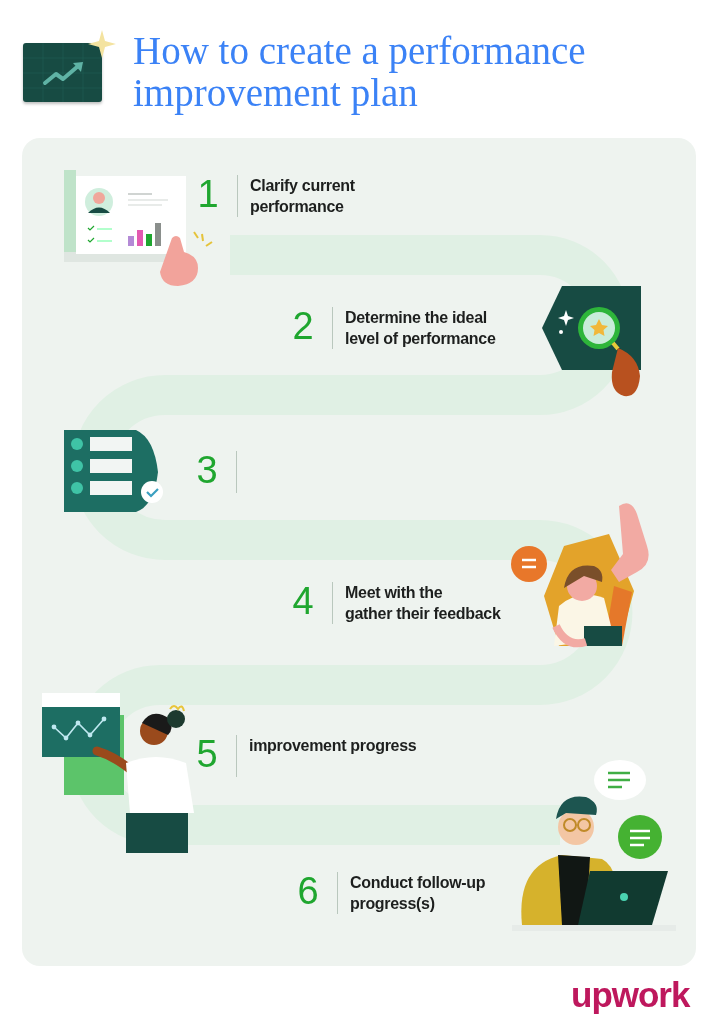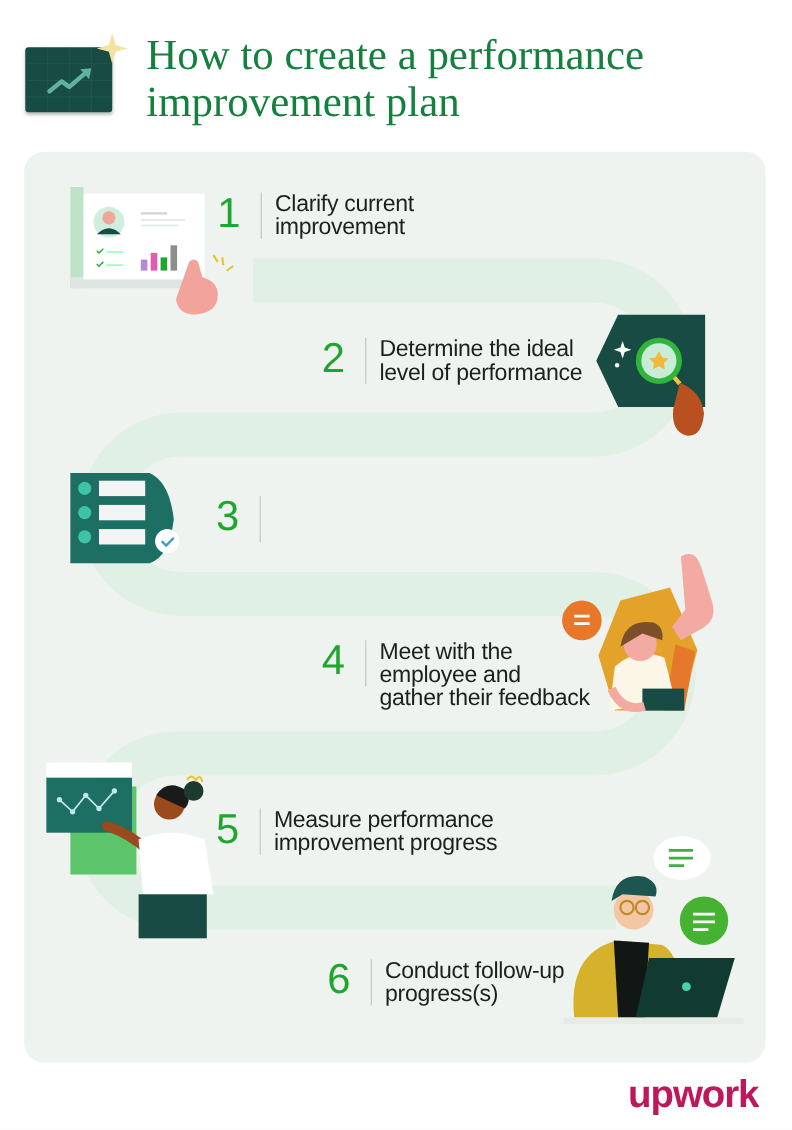--- a/index.html
+++ b/index.html
@@ -1,25 +1,25 @@
 <!DOCTYPE html>
 <html><head>
 <meta charset="utf-8">
 <style>
   html,body{margin:0;padding:0;}
   body{width:720px;height:1027px;background:#ffffff;position:relative;overflow:hidden;font-family:"Liberation Sans",sans-serif;}
   .abs{position:absolute;}
-  .title{left:133px;top:30px;width:560px;font-family:"Liberation Serif",serif;font-size:39px;line-height:42px;color:#15803d;font-weight:normal;}
+  .title{left:133px;top:30px;width:560px;font-family:"Liberation Serif",serif;font-size:39px;line-height:42px;color:#3b82f6;font-weight:normal;}
   .logo-tile{left:23px;top:43px;width:79px;height:59px;background:#174b43;border-radius:3px;box-shadow:0 2px 3px rgba(0,0,0,.25);}
   .card{left:22px;top:138px;width:674px;height:828px;background:#eef3ef;border-radius:18px;}
   .path{left:0;top:0;}
   .step{display:flex;align-items:flex-start;}
   .step .num{font-size:38px;line-height:38px;color:#1fa62f;font-weight:normal;width:30px;text-align:center;margin-top:0px;}
   .step .bar{width:1px;background:#b9c7bd;margin:0 12px 0 14px;}
-  .step .txt{font-size:21px;line-height:21px;color:#1d1f1e;letter-spacing:-0.3px;}
+  .step .txt{font-size:16px;line-height:21px;color:#1d1f1e;letter-spacing:-0.3px;font-weight:bold;}
   .upwork{left:571px;top:975px;font-size:35px;font-weight:bold;color:#be185d;letter-spacing:-1px;font-family:"Liberation Sans",sans-serif;}
 </style>
 </head>
 <body>
 
 <div class="abs logo-tile">
   <svg width="79" height="59" viewBox="0 0 79 59">
     <g stroke="#1f5e55" stroke-width="0.6">
       <line x1="0" y1="15" x2="79" y2="15"></line>
         <line x1="0" y1="30" x2="79" y2="30"></line>
@@ -72,21 +72,21 @@
     <line x1="140" y1="66" x2="141" y2="73" stroke="#e5c33a" stroke-width="2"></line>
     <line x1="150" y1="74" x2="144" y2="78" stroke="#e5c33a" stroke-width="2"></line>
   </svg>
 </div>
 
 <div class="abs step" style="left:193px;top:175px;">
   <div class="num">1</div>
   <div class="bar" style="height:42px;"></div>
   <div class="txt">
     <div>Clarify current</div>
-      <div>improvement</div>
+      <div>performance</div>
   </div>
 </div>
 
 <div class="abs" style="left:542px;top:286px;width:120px;height:120px;">
   <svg width="120" height="120" viewBox="0 0 120 120">
     <path d="M20 0 L99 0 L99 84 L20 84 L0 42 Z" fill="#174b43"></path>
     <path d="M22 30 l2 -6 l2 6 l6 2 l-6 2 l-2 6 l-2 -6 l-6 -2 z" fill="#ffffff"></path>
     <circle cx="19" cy="46" r="2" fill="#ffffff"></circle>
     <circle cx="57" cy="42" r="21" fill="#2eb53a"></circle>
     <circle cx="57" cy="42" r="16" fill="#c9ecd9"></circle>
@@ -140,21 +140,20 @@
     <line x1="18" y1="64" x2="32" y2="64" stroke="#ffffff" stroke-width="2.5"></line>
     <line x1="18" y1="71" x2="32" y2="71" stroke="#ffffff" stroke-width="2.5"></line>
   </svg>
 </div>
 
 <div class="abs step" style="left:288px;top:582px;">
   <div class="num">4</div>
   <div class="bar" style="height:42px;"></div>
   <div class="txt">
     <div>Meet with the</div>
-      <div>employee and</div>
       <div>gather their feedback</div>
   </div>
 </div>
 
 <div class="abs" style="left:42px;top:693px;width:170px;height:165px;">
   <svg width="170" height="165" viewBox="0 0 170 165">
     <rect x="22" y="22" width="60" height="80" fill="#5cc46a"></rect>
     <rect x="0" y="0" width="78" height="14" fill="#ffffff"></rect>
     <rect x="0" y="14" width="78" height="50" fill="#1d6e63"></rect>
     <polyline points="12,34 24,45 36,30 48,42 62,26" stroke="#bfe8f0" stroke-width="1.6" fill="none"></polyline>
@@ -170,21 +169,20 @@
     <path d="M128 16 q4 -6 8 0 q4 -6 6 2" stroke="#e8c53a" stroke-width="2" fill="none"></path>
     <path d="M84 70 q30 -12 60 0 l8 50 l-64 0 z" fill="#ffffff"></path>
     <rect x="84" y="120" width="62" height="40" fill="#174b43"></rect>
   </svg>
 </div>
 
 <div class="abs step" style="left:192px;top:735px;">
   <div class="num">5</div>
   <div class="bar" style="height:42px;"></div>
   <div class="txt">
-    <div>Measure performance</div>
       <div>improvement progress</div>
   </div>
 </div>
 
 <div class="abs" style="left:512px;top:755px;width:180px;height:180px;">
   <svg width="180" height="180" viewBox="0 0 180 180">
     <ellipse cx="108" cy="25" rx="26" ry="20" fill="#ffffff"></ellipse>
     <line x1="96" y1="18" x2="118" y2="18" stroke="#3fae44" stroke-width="2.5"></line>
     <line x1="96" y1="25" x2="118" y2="25" stroke="#3fae44" stroke-width="2.5"></line>
     <line x1="96" y1="32" x2="110" y2="32" stroke="#3fae44" stroke-width="2.5"></line>

